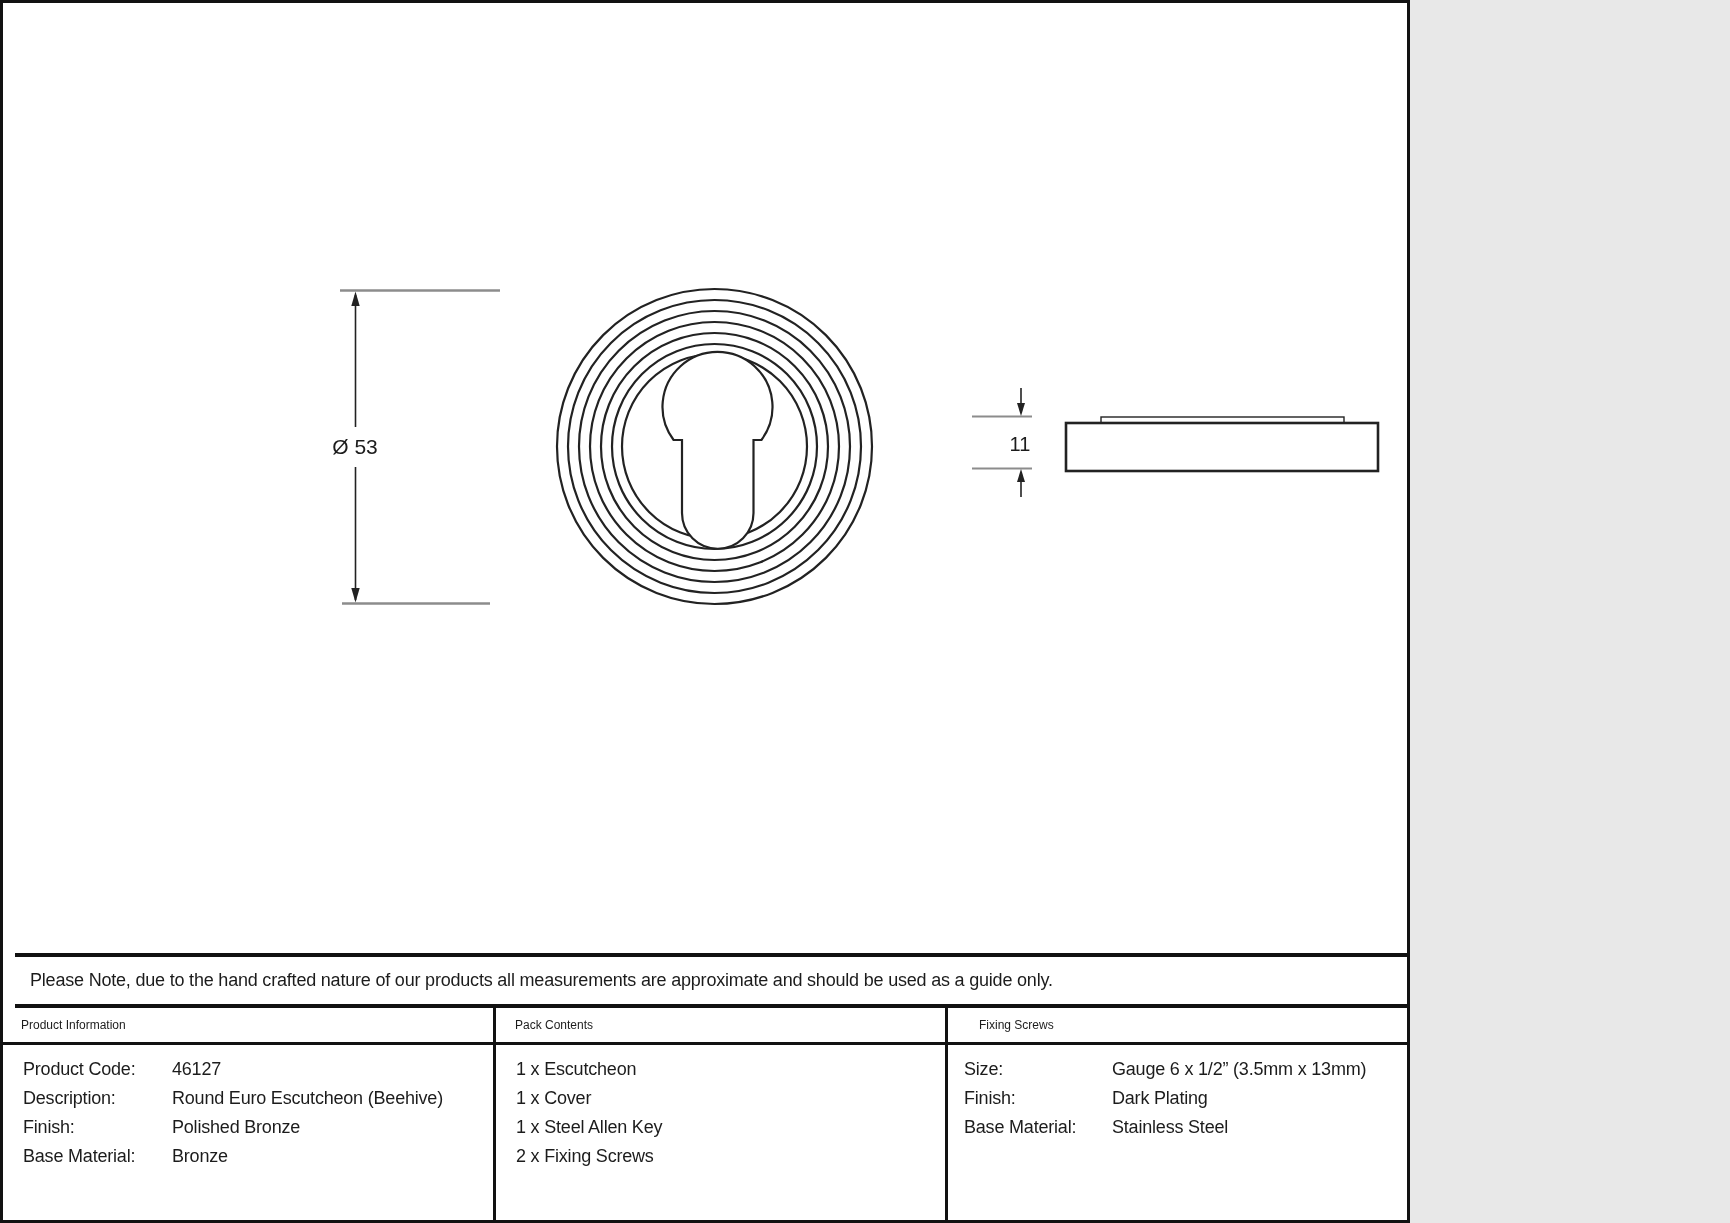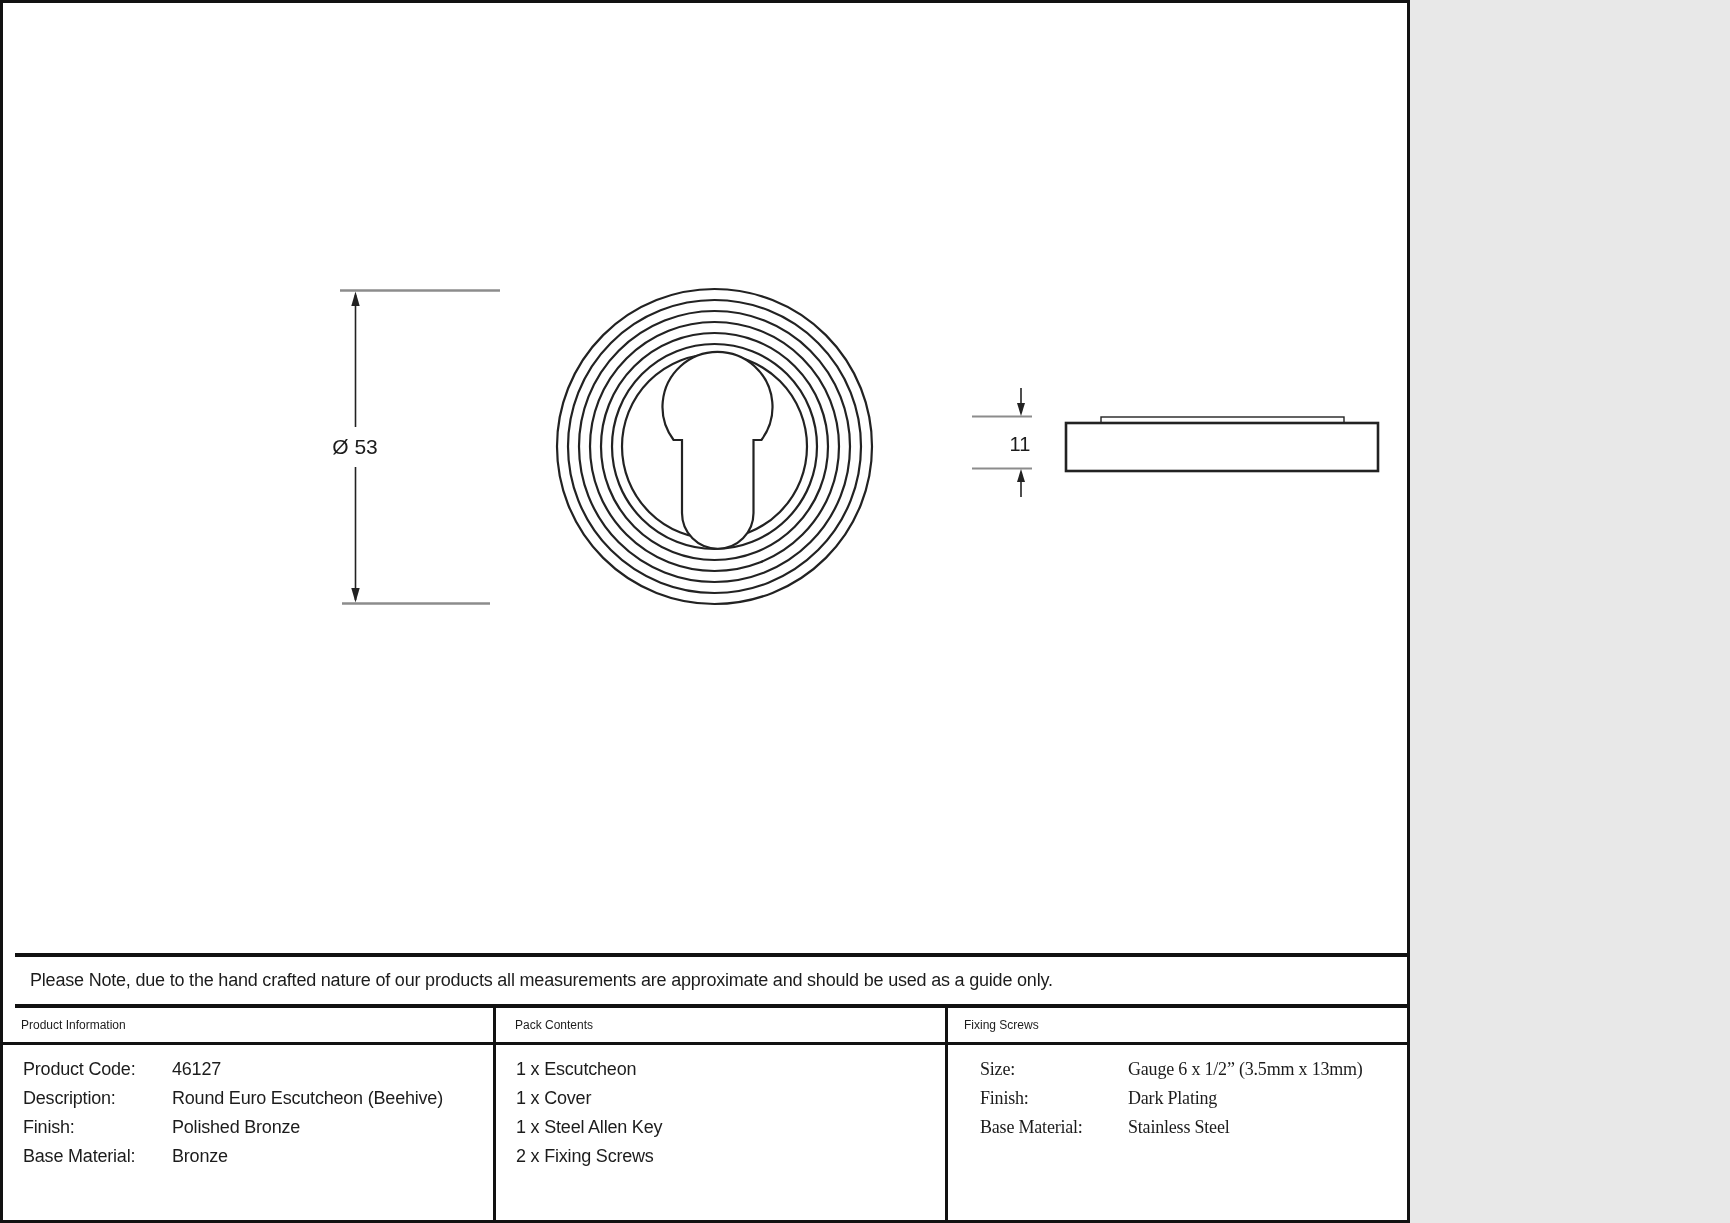--- a/index.html
+++ b/index.html
@@ -33,25 +33,25 @@
   .tcol{box-sizing:border-box;}
   .tcol + .tcol{border-left:3px solid #111;}
   .cell-header{
     height:37px;box-sizing:border-box;
     border-bottom:3px solid #111;
     display:flex;align-items:center;
     font-size:12px;
   }
   .col1 .cell-header{padding-left:18px;}
   .col2 .cell-header{padding-left:19px;}
-  .col3 .cell-header{padding-left:16px;}
+  .col3 .cell-header{padding-left:31px;}
   .cell-body{padding-top:10px;font-size:18px;line-height:29px;letter-spacing:-0.2px;}
   .col1 .cell-body{padding-left:20px;}
   .col2 .cell-body{padding-left:20px;}
-  .col3 .cell-body{padding-left:32px;font-family:Liberation Serif, serif;}
+  .col3 .cell-body{padding-left:16px;}
   .spec-row{display:flex;}
   .col1 .spec-label{display:inline-block;width:149px;flex:none;}
   .col3 .spec-label{display:inline-block;width:148px;flex:none;}
   
   .logo-cell{position:relative;}
   .logo-fromthe{
     position:absolute;left:137px;top:57px;
     font-family:Liberation Mono, monospace;font-size:19px;color:#111;
   }
   .logo-diamond{

